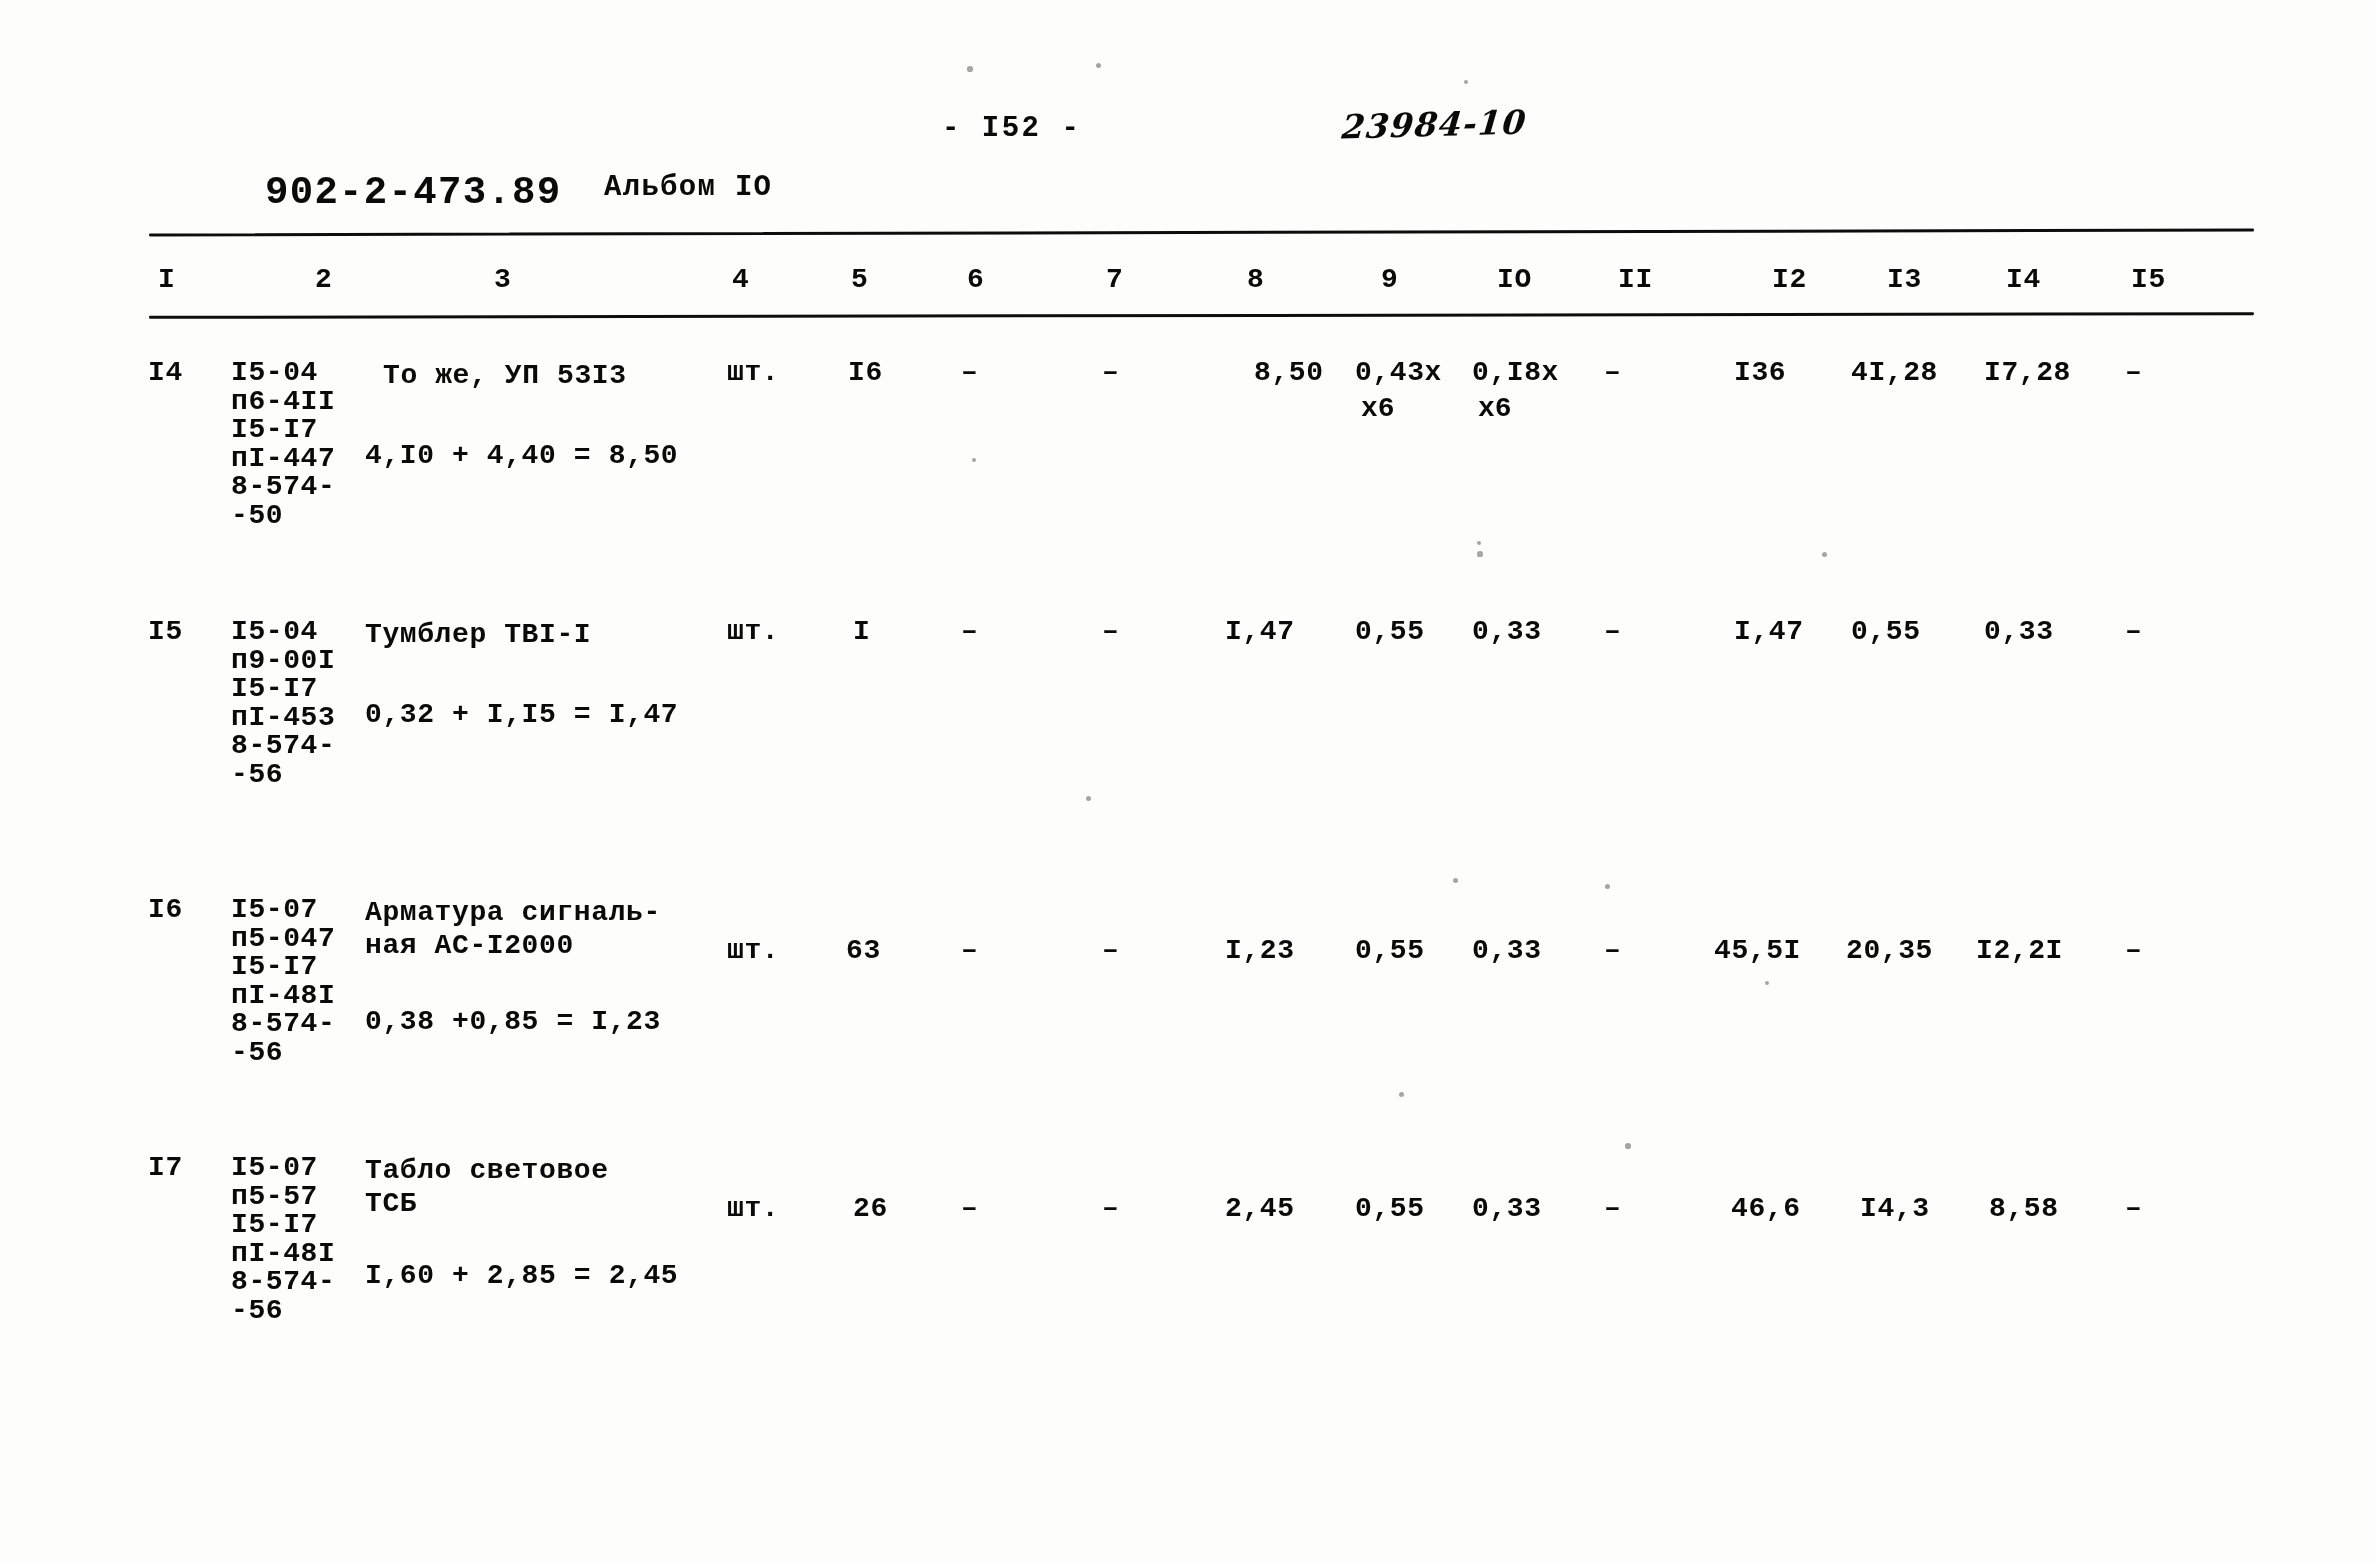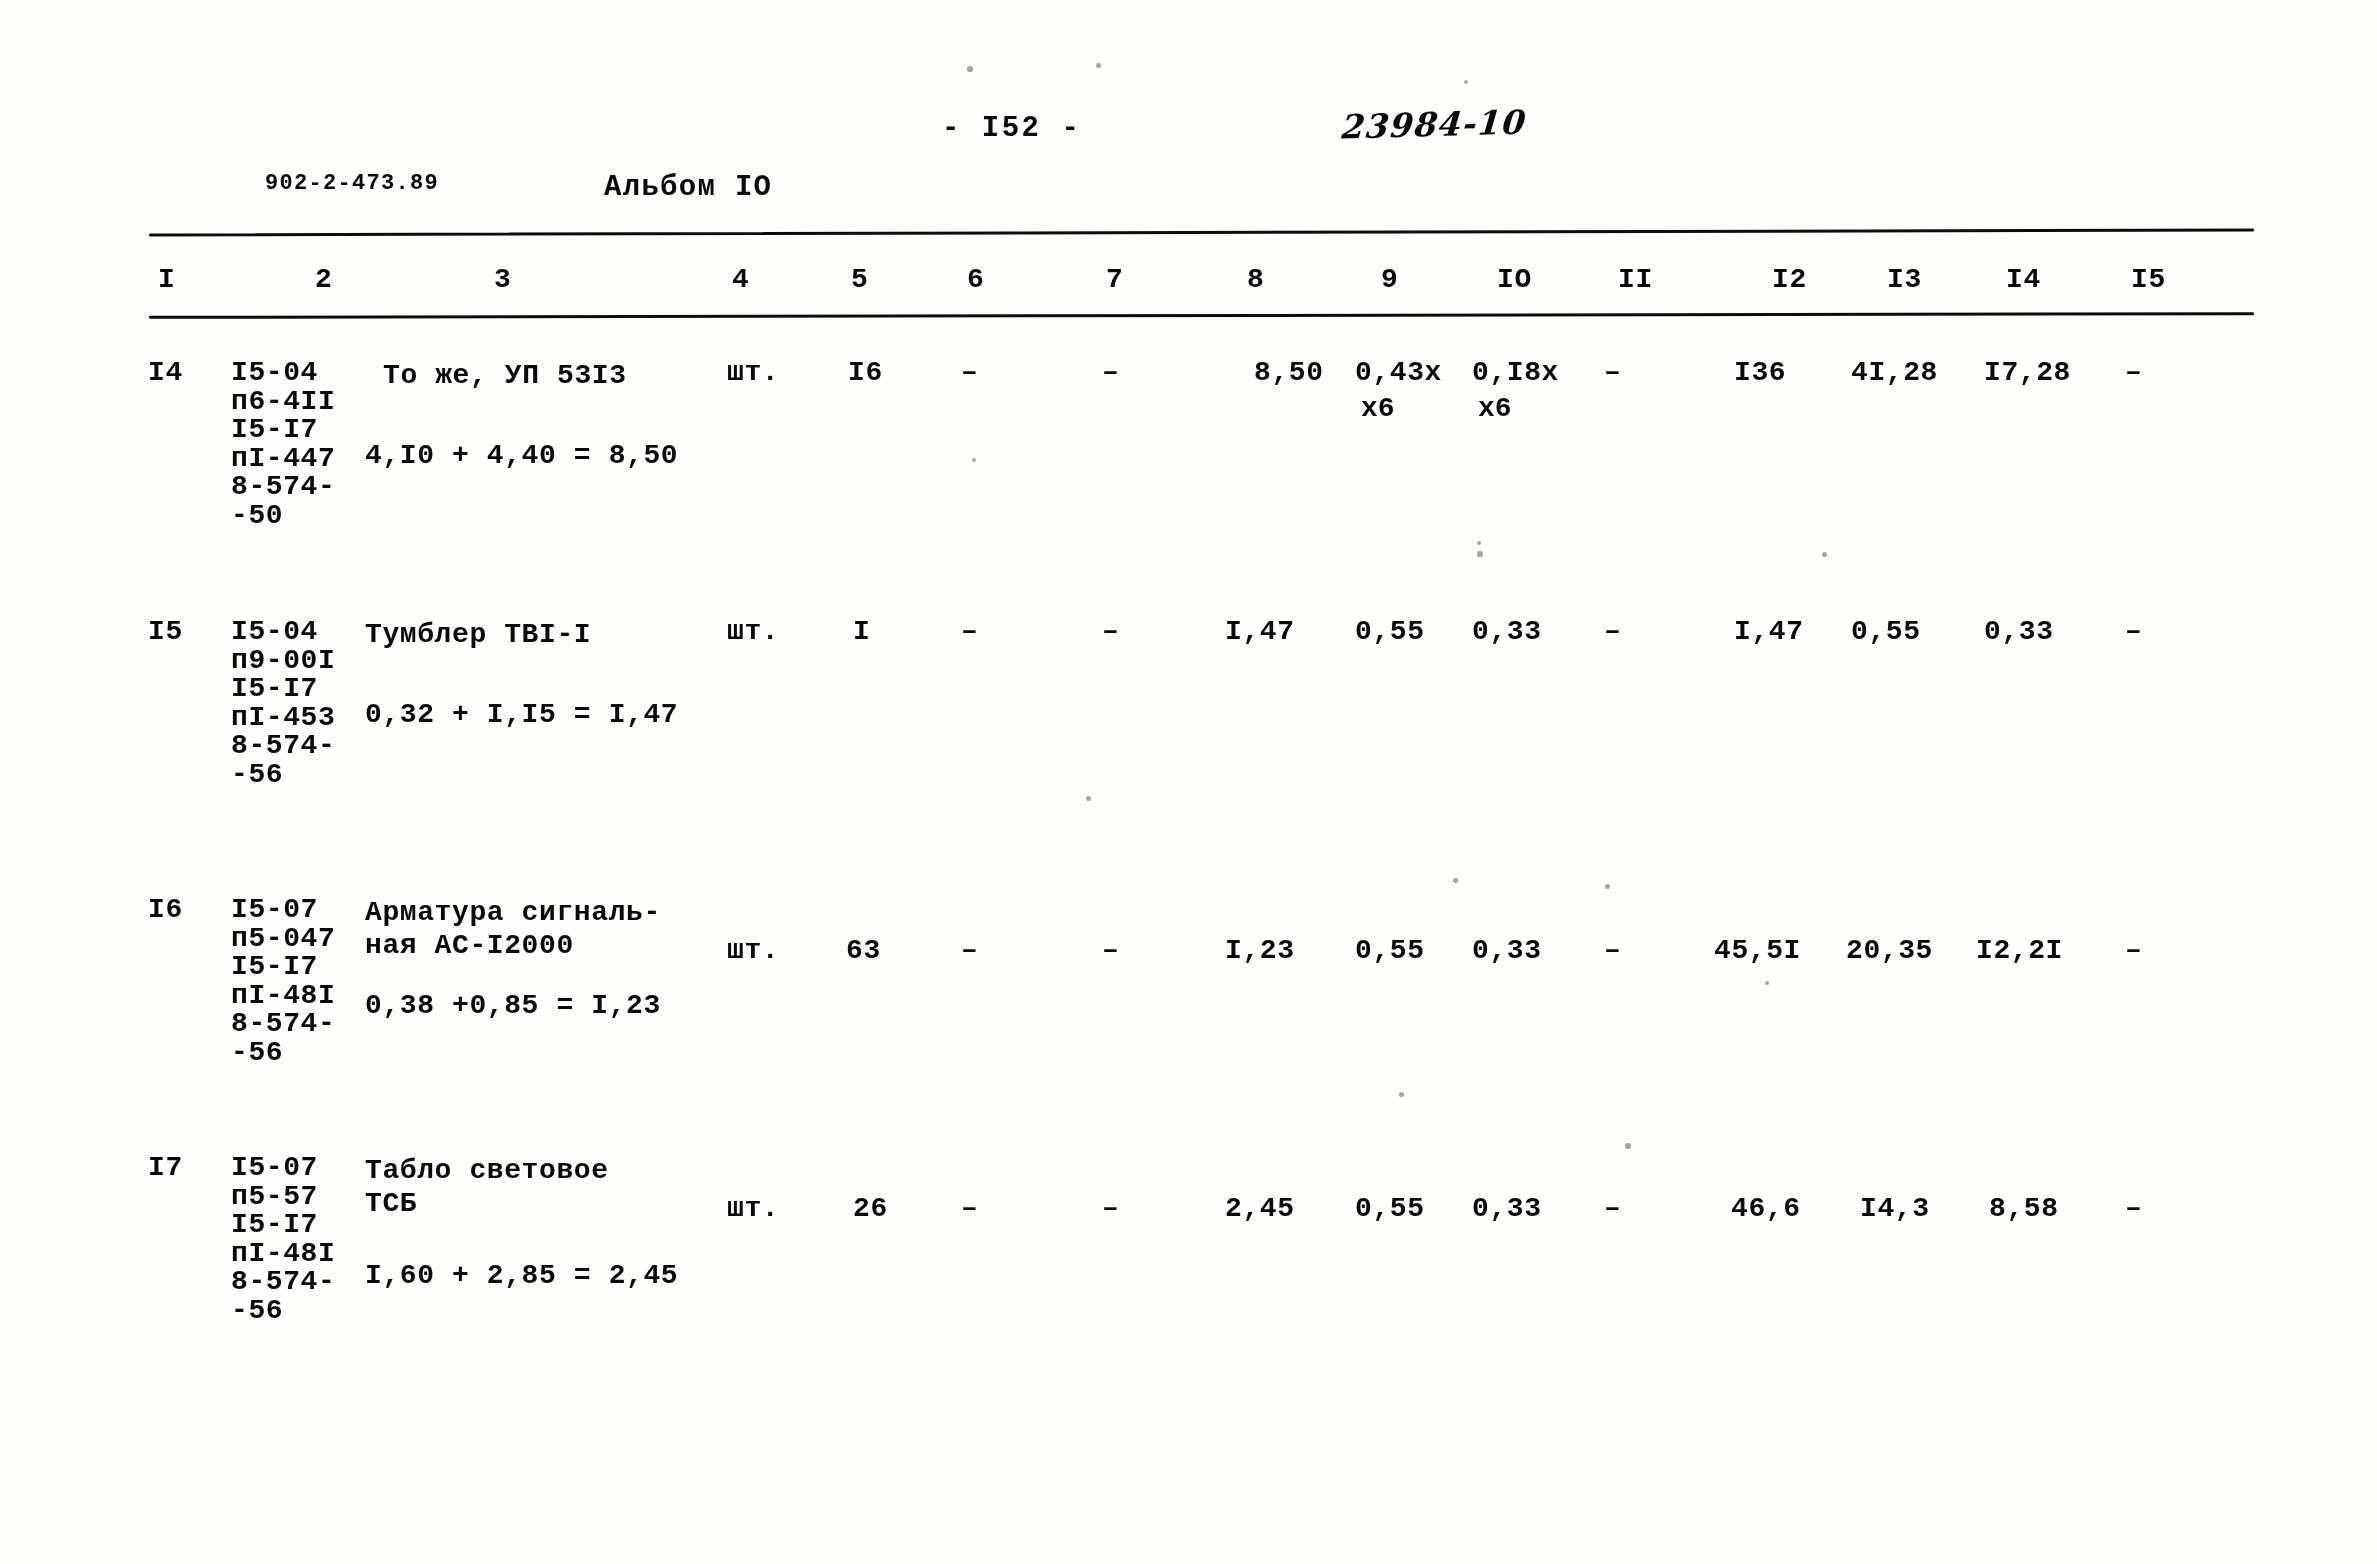--- a/index.html
+++ b/index.html
@@ -43,21 +43,21 @@
     font-style: italic;
     font-weight: 700;
     letter-spacing: 1.3px;
     transform: rotate(-1.6deg) skewX(-7deg);
     white-space: nowrap;
   }
   .hdr-albumcode {
     position: absolute;
     left: 265px;
     top: 171px;
-    font-size: 22px;
+    font-size: 39px;
     font-family: "Liberation Mono", monospace;
     font-weight: 700;
     letter-spacing: 1.3px;
     white-space: nowrap;
   }
   .hdr-albumname {
     position: absolute;
     left: 604px;
     top: 171px;
     font-size: 29px;
@@ -207,21 +207,21 @@
   <div class="row" style="top:896px">
     <div class="cell" style="left:148px; top:0">I6</div>
     <div class="cell code" style="left:231px; top:0">I5-07
 п5-047
 I5-I7
 пI-48I
 8-574-
  -56</div>
     <div class="cell name" style="left:365px; top:0">Арматура сигналь-
 ная АС-I2000</div>
-    <div class="cell" style="left:365px; top:96px">0,38 +0,85 = I,23</div>
+    <div class="cell" style="left:365px; top:112px">0,38 +0,85 = I,23</div>
     <div class="cell" style="left:727px; top:41px">шт.</div>
     <div class="cell" style="left:846px; top:41px">63</div>
     <div class="cell dash" style="left:961px; top:41px">–</div>
     <div class="cell dash" style="left:1102px; top:41px">–</div>
     <div class="cell" style="left:1225px; top:41px">I,23</div>
     <div class="cell" style="left:1355px; top:41px">0,55</div>
     <div class="cell" style="left:1472px; top:41px">0,33</div>
     <div class="cell dash" style="left:1604px; top:41px">–</div>
     <div class="cell" style="left:1714px; top:41px">45,5I</div>
     <div class="cell" style="left:1846px; top:41px">20,35</div>

